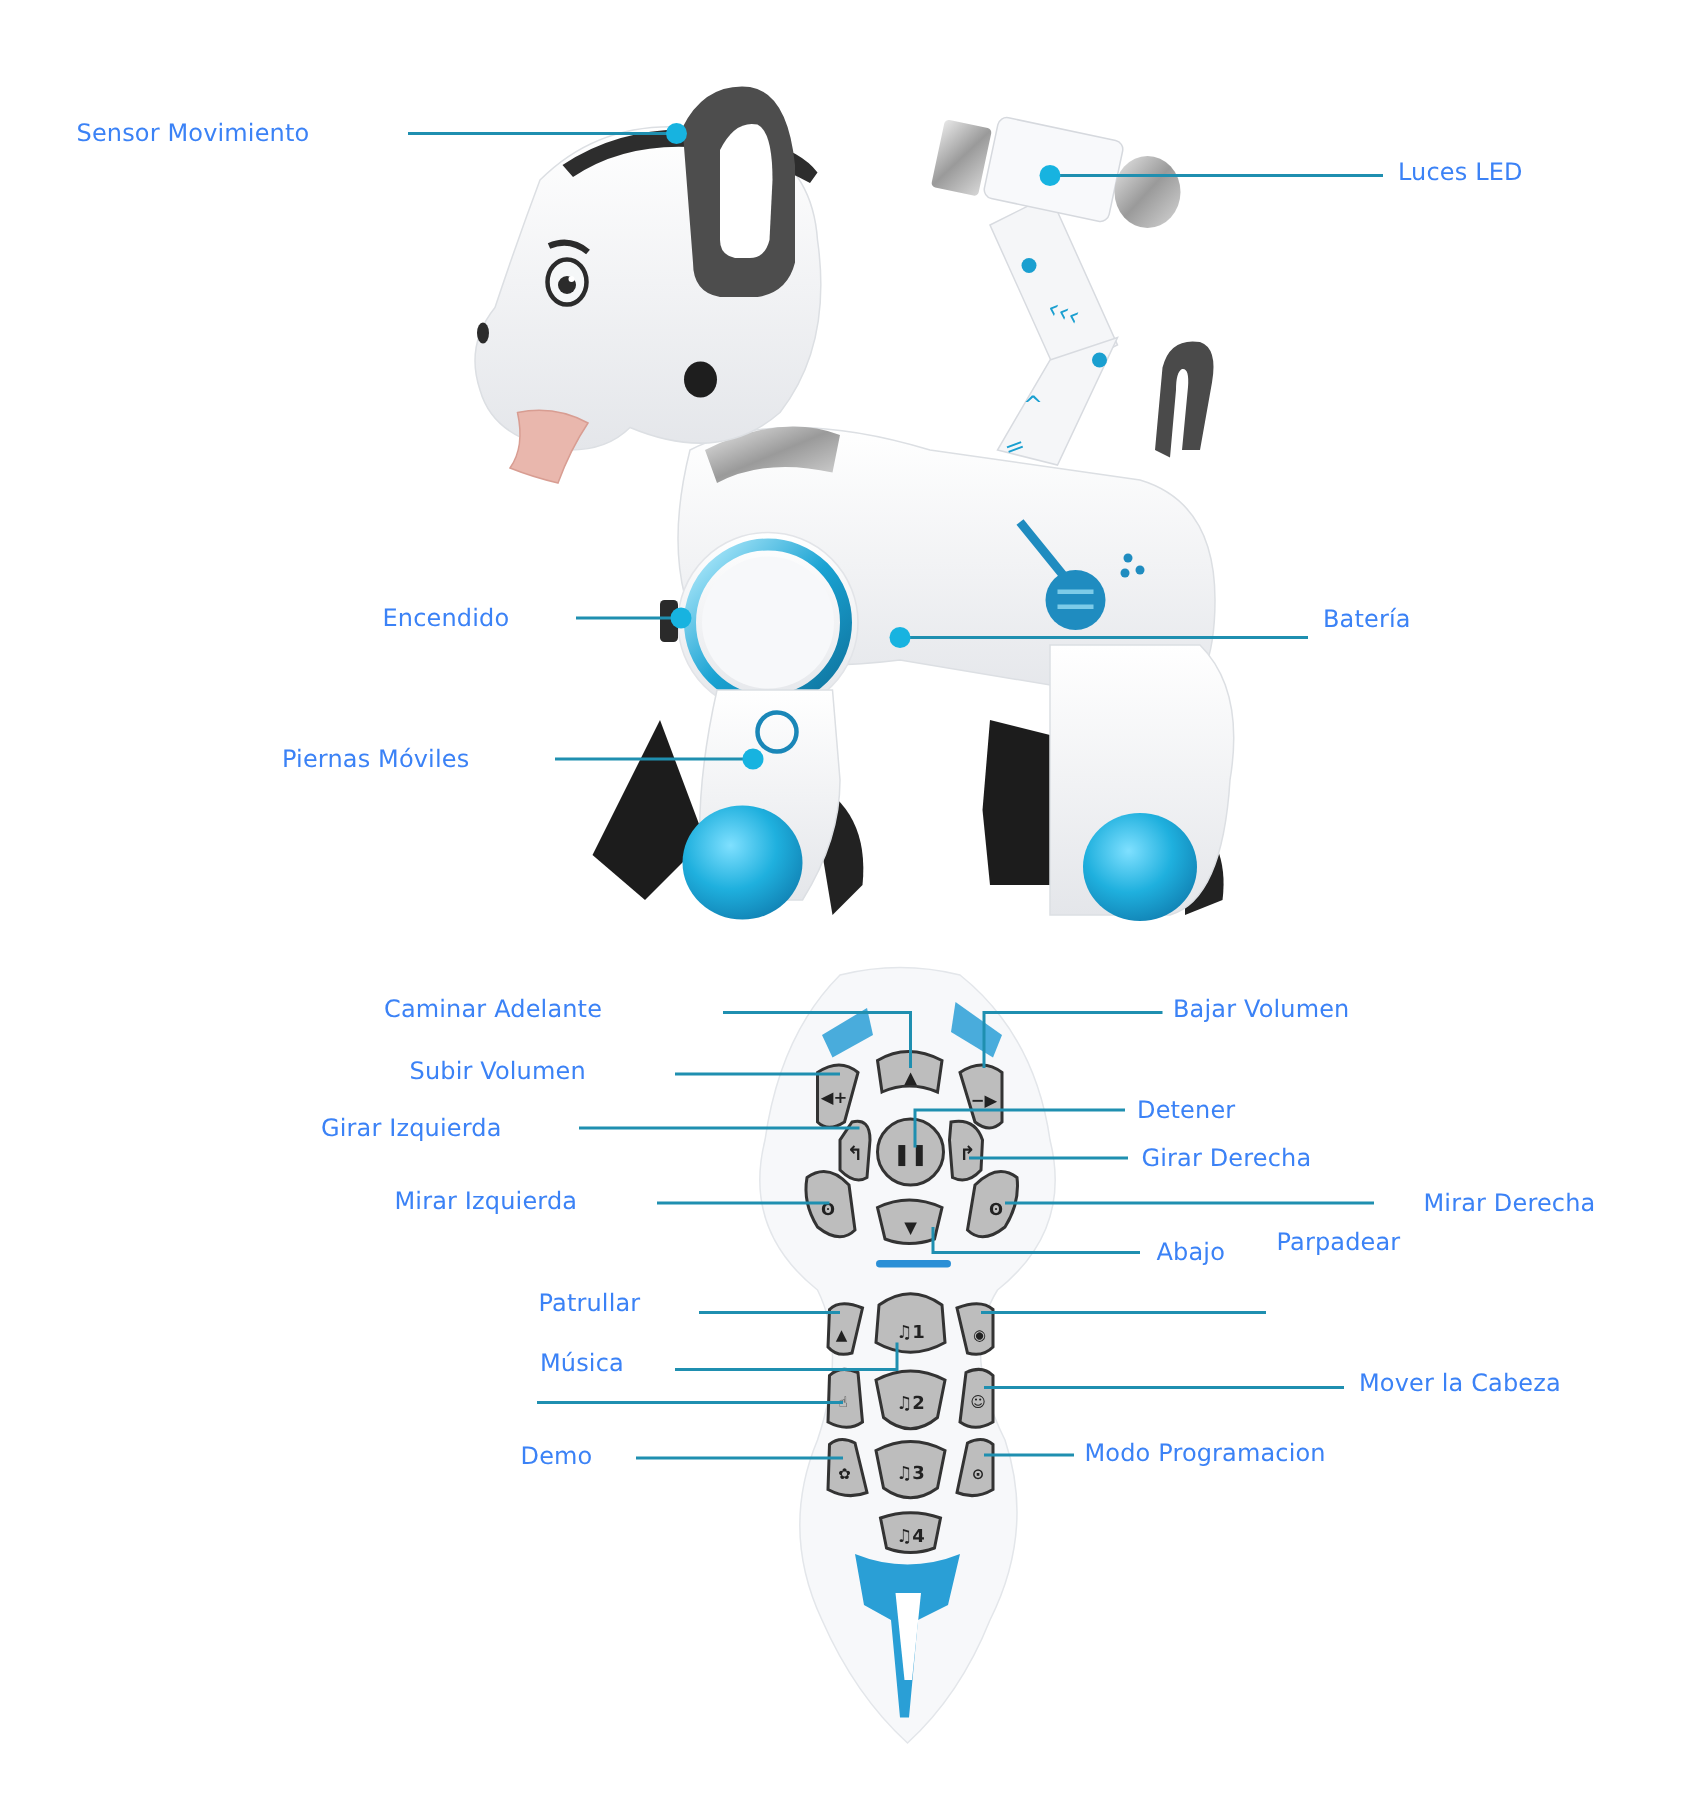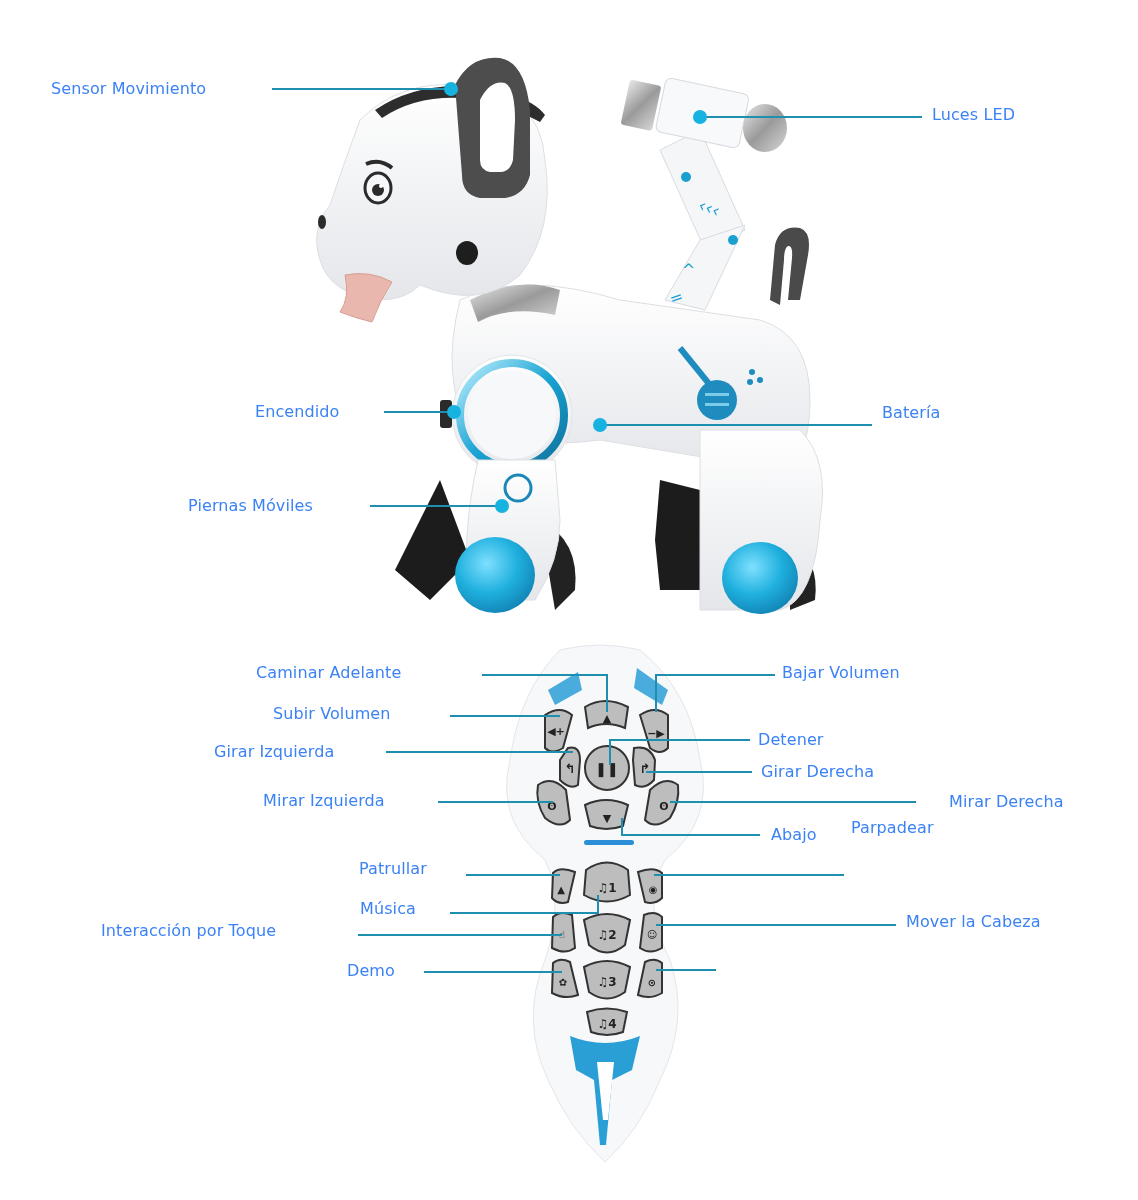--- a/index.html
+++ b/index.html
@@ -217,17 +217,17 @@
   <div class="label" style="left:273px; top:701px;text-align:center;">Subir Volumen</div>
   <div class="label" style="left:758px; top:727px;">Detener</div>
   <div class="label" style="left:214px; top:739px;">Girar Izquierda</div>
   <div class="label" style="left:761px; top:759px;">Girar Derecha</div>
   <div class="label" style="left:263px; top:788px;">Mirar Izquierda</div>
   <div class="label" style="left:926px; top:789px;margin-left:23px;">Mirar Derecha</div>
   <div class="label" style="left:771px; top:822px;text-align:center;">Abajo</div>
   <div class="label" style="left:359px; top:856px;">Patrullar</div>
   <div class="label" style="left:851px; top:815px;">Parpadear</div>
   <div class="label" style="left:360px; top:896px;">Música</div>
-  <div class="label" style="left:101px; top:918px;">Interacción por Toque</div>
   <div class="label" style="left:906px; top:909px;">Mover la Cabeza</div>
   <div class="label" style="left:347px; top:958px;">Demo</div>
+  <div class="label" style="left:723px; top:956px;">Modo Programacion</div>
 
 </div>
 
 </body></html>

